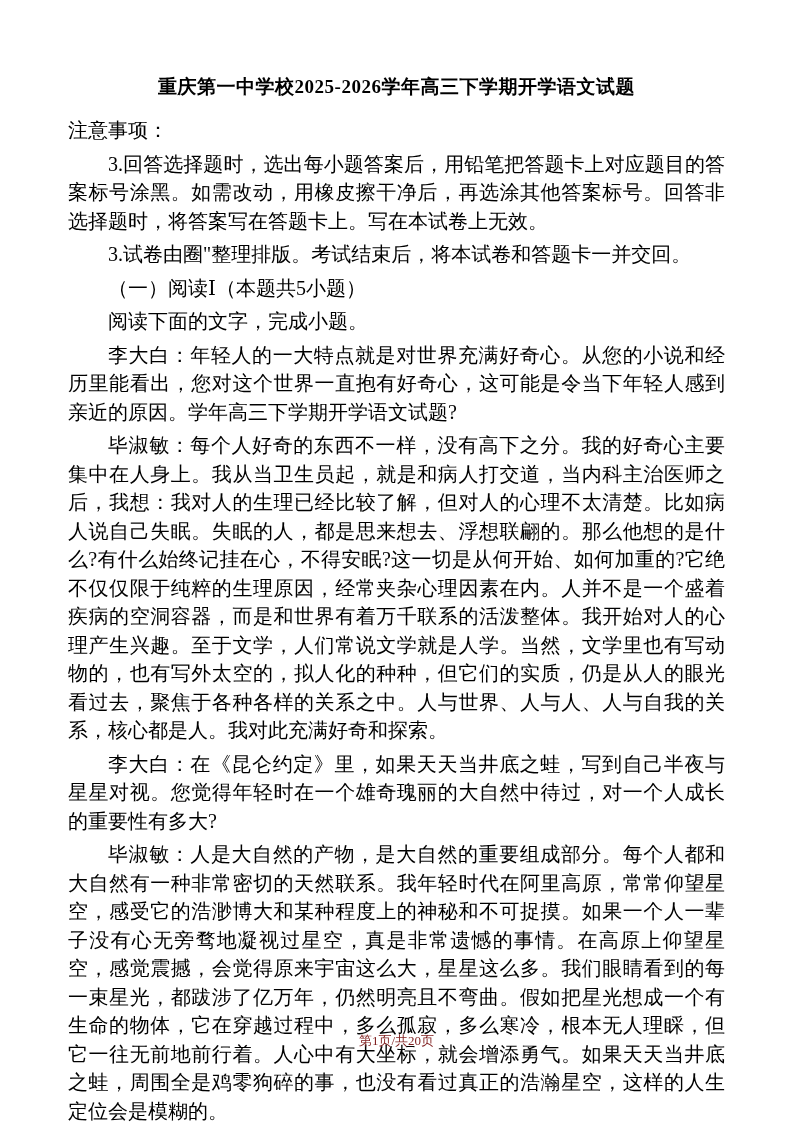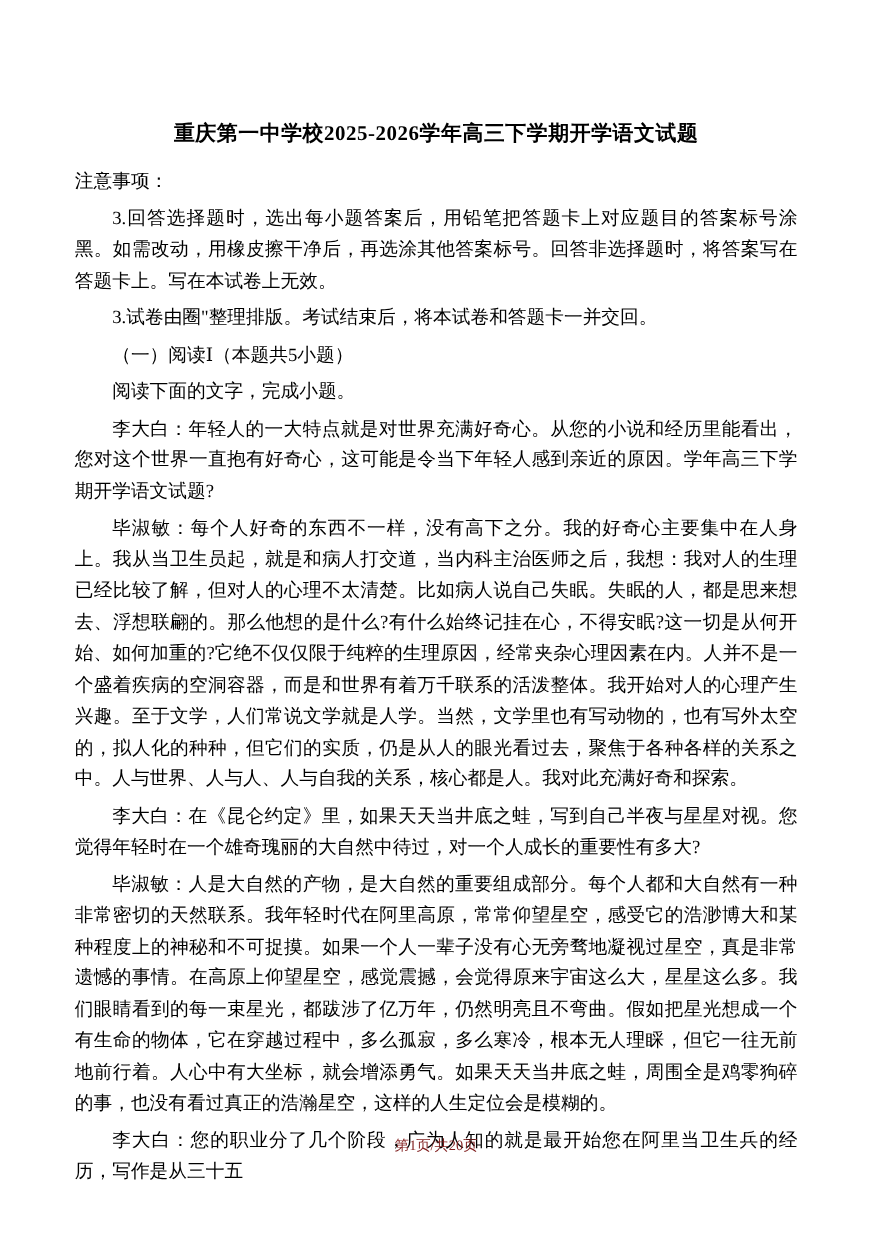--- a/index.html
+++ b/index.html
@@ -10,32 +10,32 @@
   .page {
     position: relative;
     width: 793px;
     height: 1122px;
     margin: 0 auto;
     background: #ffffff;
     overflow: hidden;
     font-family: "Liberation Serif", "DejaVu Serif", serif;
     color: #000000;
     box-sizing: border-box;
-    padding: 107px 68px 0 68px;
+    padding: 72px 68px 0 68px;
   }
   .doc-title {
     text-align: center;
     font-size: 19px;
     font-weight: bold;
     line-height: 30px;
     margin: 0 0 14px 0;
     letter-spacing: 0.5px;
   }
   .para {
-    font-size: 17px;
+    font-size: 20px;
     line-height: 28.5px;
     text-align: justify;
     text-justify: inter-ideograph;
     margin: 0 0 5px 0;
     text-indent: 2em;
     word-break: break-all;
   }
   .para.no-indent {
     text-indent: 0;
   }

